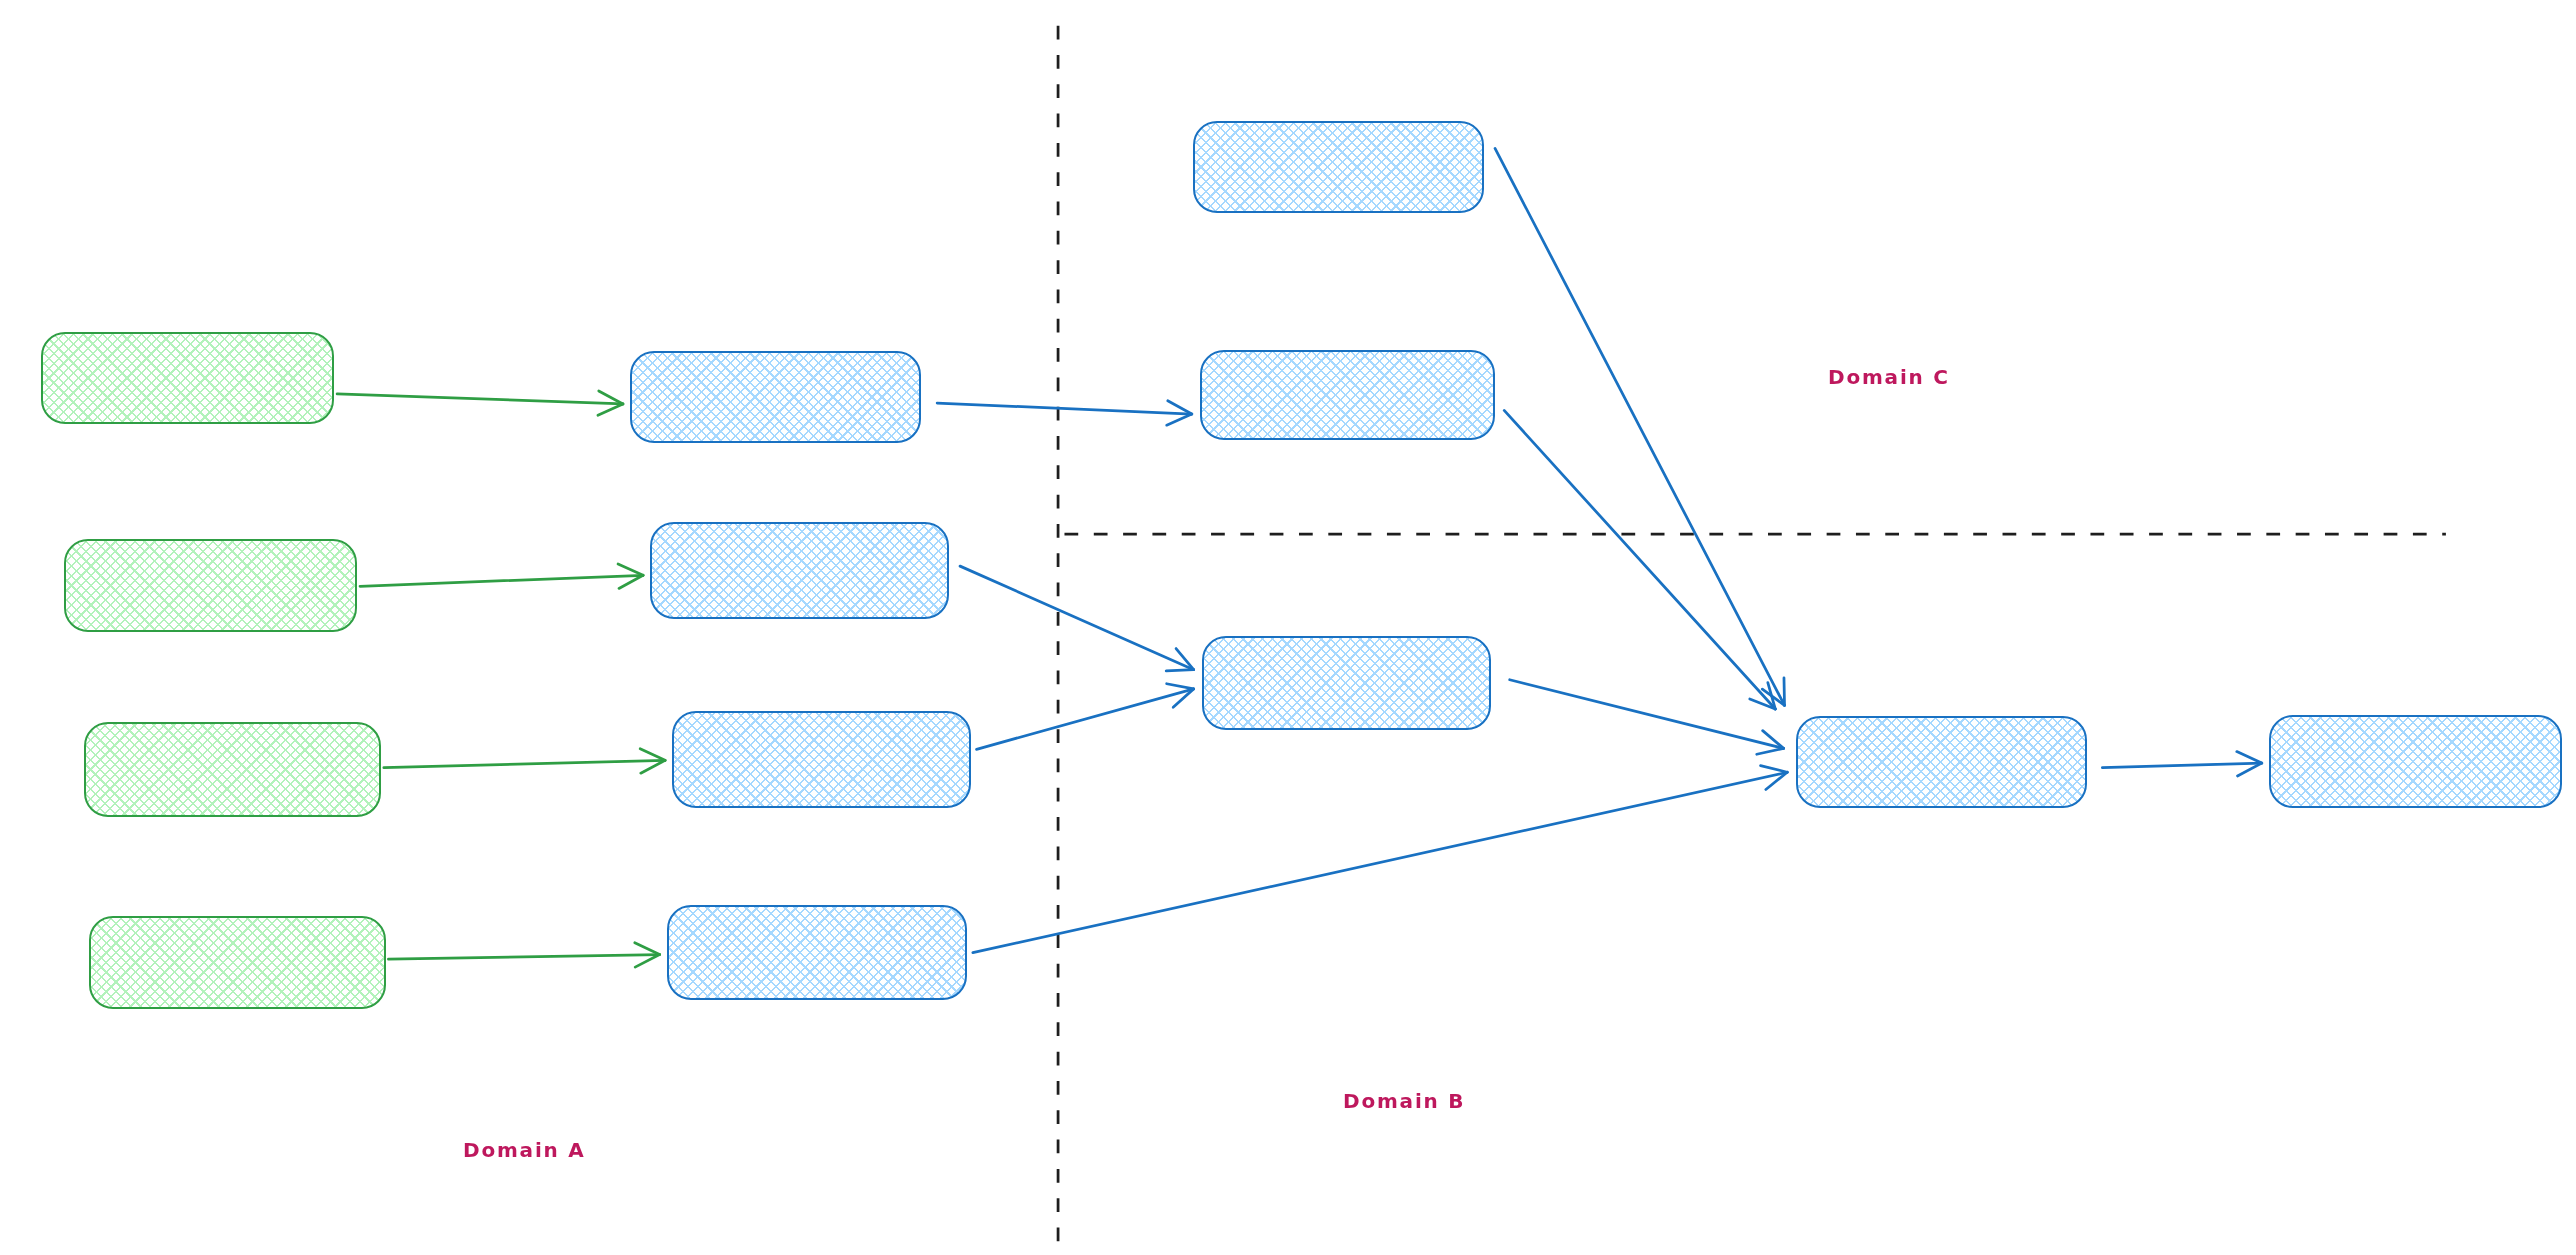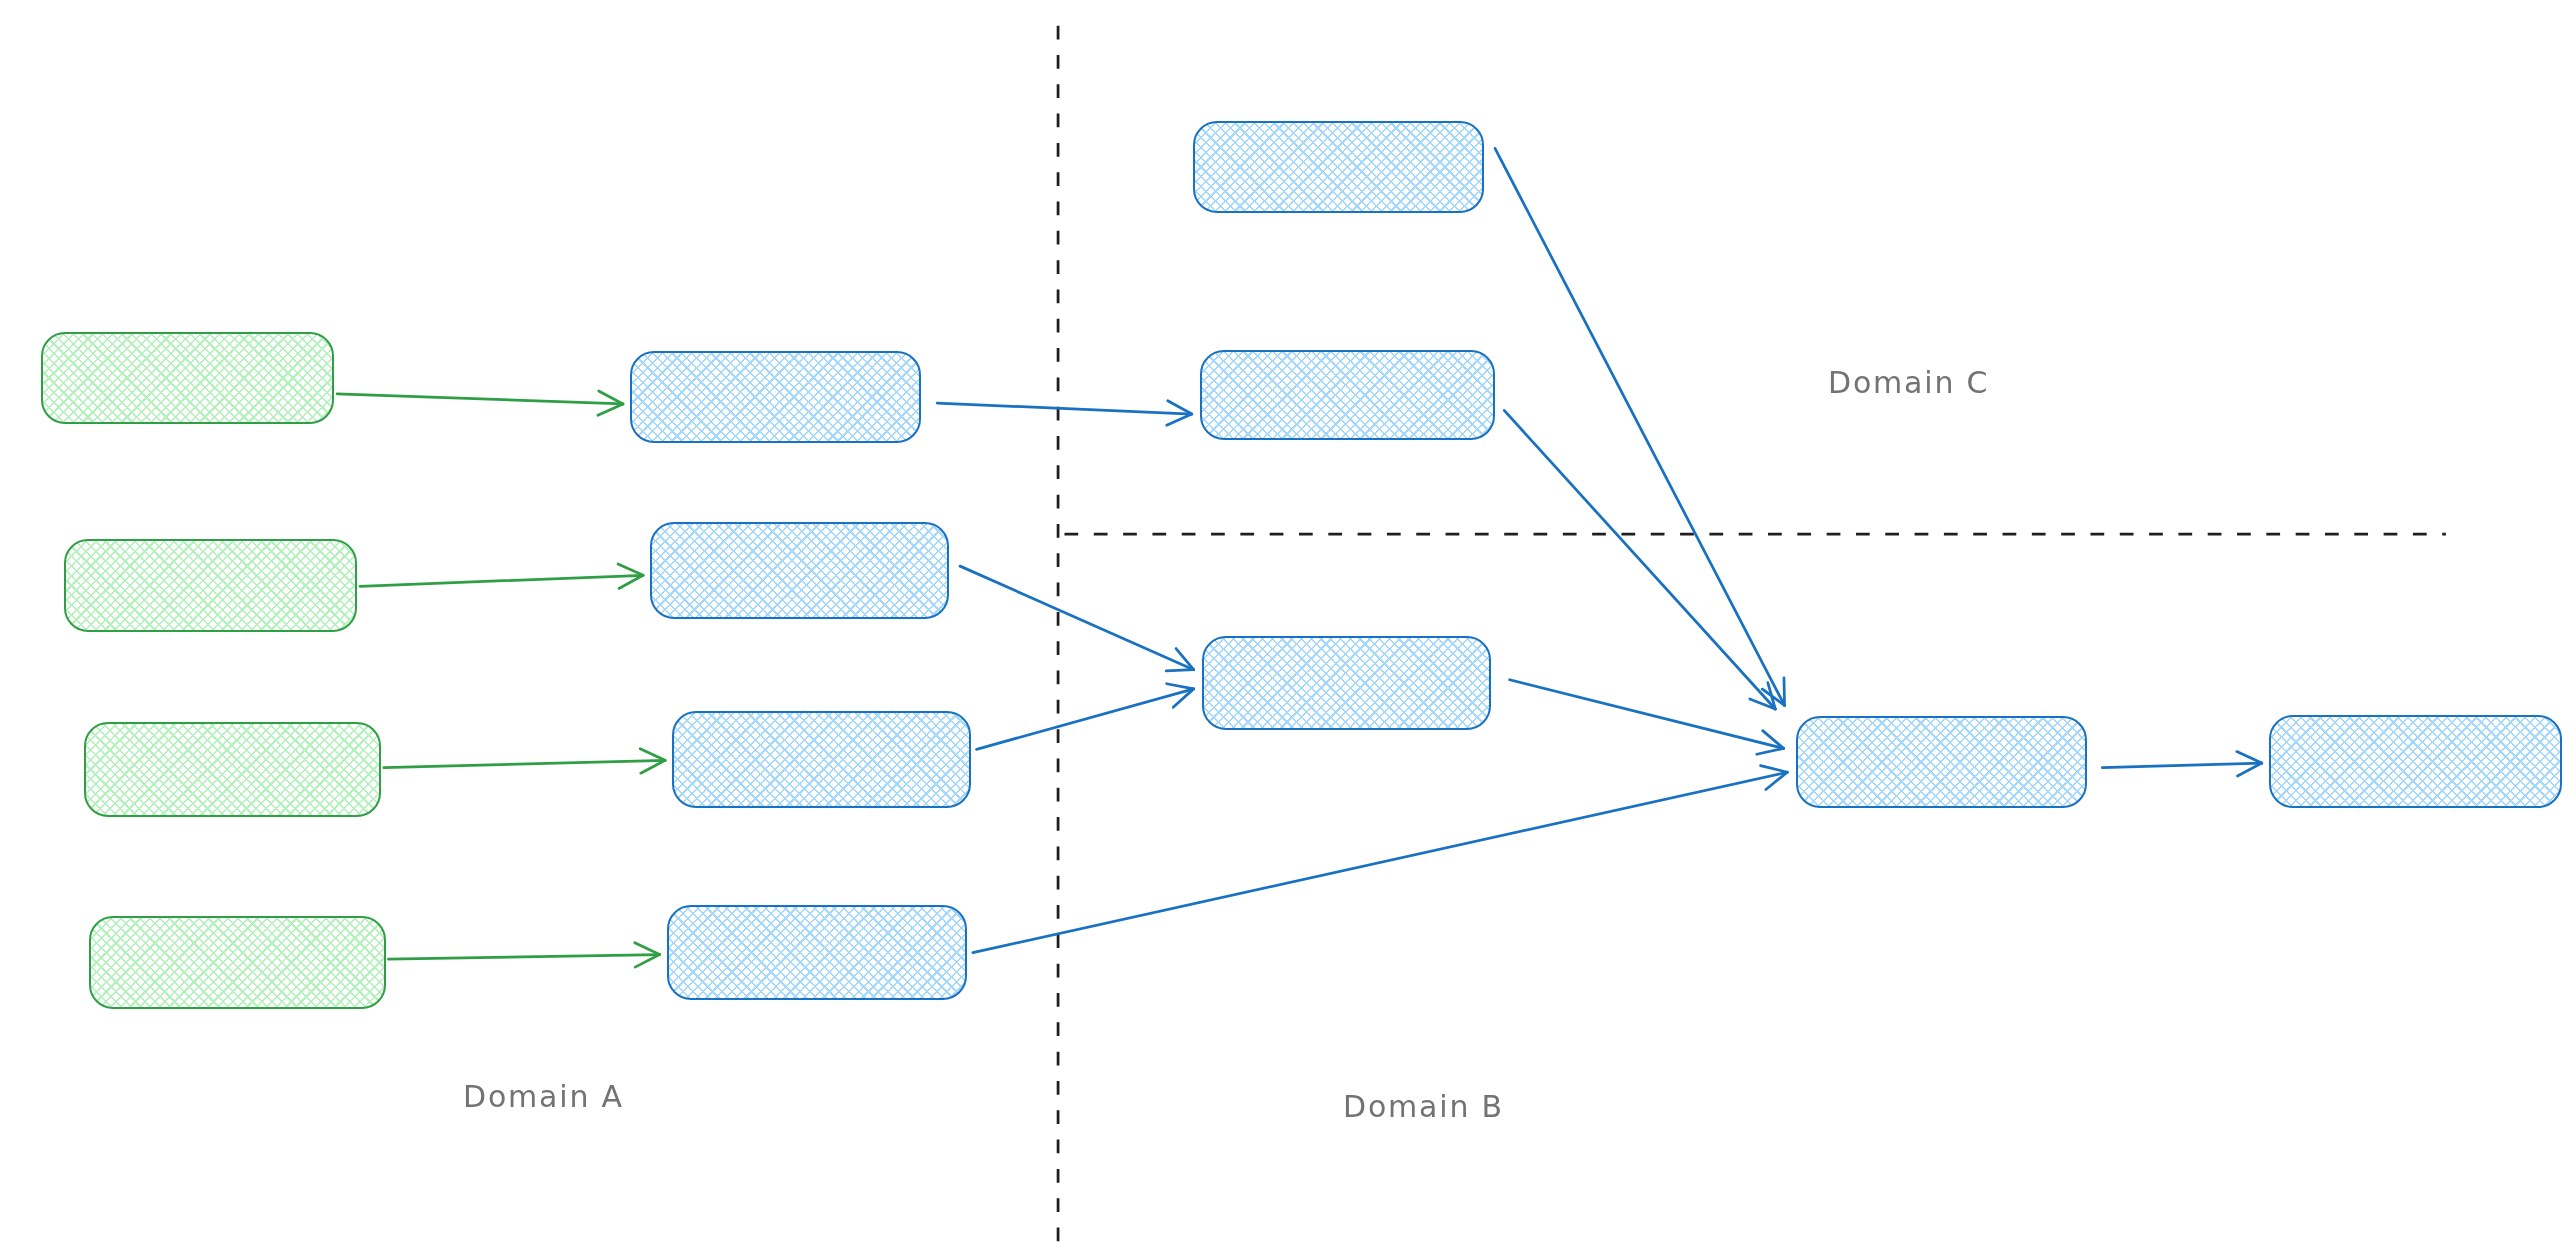--- a/index.html
+++ b/index.html
@@ -21,24 +21,24 @@
     width: 2576px;
     height: 1255px;
   }
   .node {
     position: absolute;
     box-sizing: border-box;
     border-radius: 24px;
   }
   .domain-label {
     position: absolute;
-    font-size: 30px;
-    font-weight: 400;
+    font-size: 20px;
+    font-weight: 700;
     letter-spacing: 1.8px;
-    color: #737373;
+    color: #be185d;
     white-space: nowrap;
   }
 </style>
 </head>
 <body>
 
 <div id="canvas">
   <svg id="edge-layer" width="2576" height="1255" viewBox="0 0 2812 1370" xmlns="http://www.w3.org/2000/svg">
       <line x1="1155" y1="28" x2="1155" y2="1362" stroke="#1e1e1e" stroke-width="3" stroke-dasharray="15 17"></line>
       <line x1="1162" y1="583" x2="2670" y2="583" stroke="#1e1e1e" stroke-width="3" stroke-dasharray="15 17"></line>
@@ -112,18 +112,18 @@
       <div class="node" style="left: 650px; top: 522px; width: 299px; height: 97px; border: 2.7px solid rgb(25, 113, 194); background-image: repeating-linear-gradient(45deg, rgb(165, 216, 255) 0px, rgb(165, 216, 255) 1.6px, transparent 1.6px, transparent 6.9px), repeating-linear-gradient(135deg, rgb(165, 216, 255) 0px, rgb(165, 216, 255) 1.6px, transparent 1.6px, transparent 6.9px);"></div>
       <div class="node" style="left: 672px; top: 711px; width: 299px; height: 97px; border: 2.7px solid rgb(25, 113, 194); background-image: repeating-linear-gradient(45deg, rgb(165, 216, 255) 0px, rgb(165, 216, 255) 1.6px, transparent 1.6px, transparent 6.9px), repeating-linear-gradient(135deg, rgb(165, 216, 255) 0px, rgb(165, 216, 255) 1.6px, transparent 1.6px, transparent 6.9px);"></div>
       <div class="node" style="left: 667px; top: 905px; width: 300px; height: 95px; border: 2.7px solid rgb(25, 113, 194); background-image: repeating-linear-gradient(45deg, rgb(165, 216, 255) 0px, rgb(165, 216, 255) 1.6px, transparent 1.6px, transparent 6.9px), repeating-linear-gradient(135deg, rgb(165, 216, 255) 0px, rgb(165, 216, 255) 1.6px, transparent 1.6px, transparent 6.9px);"></div>
       <div class="node" style="left: 1193px; top: 121px; width: 291px; height: 92px; border: 2.7px solid rgb(25, 113, 194); background-image: repeating-linear-gradient(45deg, rgb(165, 216, 255) 0px, rgb(165, 216, 255) 1.6px, transparent 1.6px, transparent 6.9px), repeating-linear-gradient(135deg, rgb(165, 216, 255) 0px, rgb(165, 216, 255) 1.6px, transparent 1.6px, transparent 6.9px);"></div>
       <div class="node" style="left: 1200px; top: 350px; width: 295px; height: 90px; border: 2.7px solid rgb(25, 113, 194); background-image: repeating-linear-gradient(45deg, rgb(165, 216, 255) 0px, rgb(165, 216, 255) 1.6px, transparent 1.6px, transparent 6.9px), repeating-linear-gradient(135deg, rgb(165, 216, 255) 0px, rgb(165, 216, 255) 1.6px, transparent 1.6px, transparent 6.9px);"></div>
       <div class="node" style="left: 1202px; top: 636px; width: 289px; height: 94px; border: 2.7px solid rgb(25, 113, 194); background-image: repeating-linear-gradient(45deg, rgb(165, 216, 255) 0px, rgb(165, 216, 255) 1.6px, transparent 1.6px, transparent 6.9px), repeating-linear-gradient(135deg, rgb(165, 216, 255) 0px, rgb(165, 216, 255) 1.6px, transparent 1.6px, transparent 6.9px);"></div>
       <div class="node" style="left: 1796px; top: 716px; width: 291px; height: 92px; border: 2.7px solid rgb(25, 113, 194); background-image: repeating-linear-gradient(45deg, rgb(165, 216, 255) 0px, rgb(165, 216, 255) 1.6px, transparent 1.6px, transparent 6.9px), repeating-linear-gradient(135deg, rgb(165, 216, 255) 0px, rgb(165, 216, 255) 1.6px, transparent 1.6px, transparent 6.9px);"></div>
       <div class="node" style="left: 2269px; top: 715px; width: 293px; height: 93px; border: 2.7px solid rgb(25, 113, 194); background-image: repeating-linear-gradient(45deg, rgb(165, 216, 255) 0px, rgb(165, 216, 255) 1.6px, transparent 1.6px, transparent 6.9px), repeating-linear-gradient(135deg, rgb(165, 216, 255) 0px, rgb(165, 216, 255) 1.6px, transparent 1.6px, transparent 6.9px);"></div>
     </div>
   <div id="label-layer">
-      <div class="domain-label" style="left: 463px; top: 1079px;">Domain A</div>
+      <div class="domain-label" style="left: 463px; top: 1138px;">Domain A</div>
       <div class="domain-label" style="left: 1343px; top: 1089px;">Domain B</div>
       <div class="domain-label" style="left: 1828px; top: 365px;">Domain C</div>
     </div>
 </div>
 
 
 </body></html>

